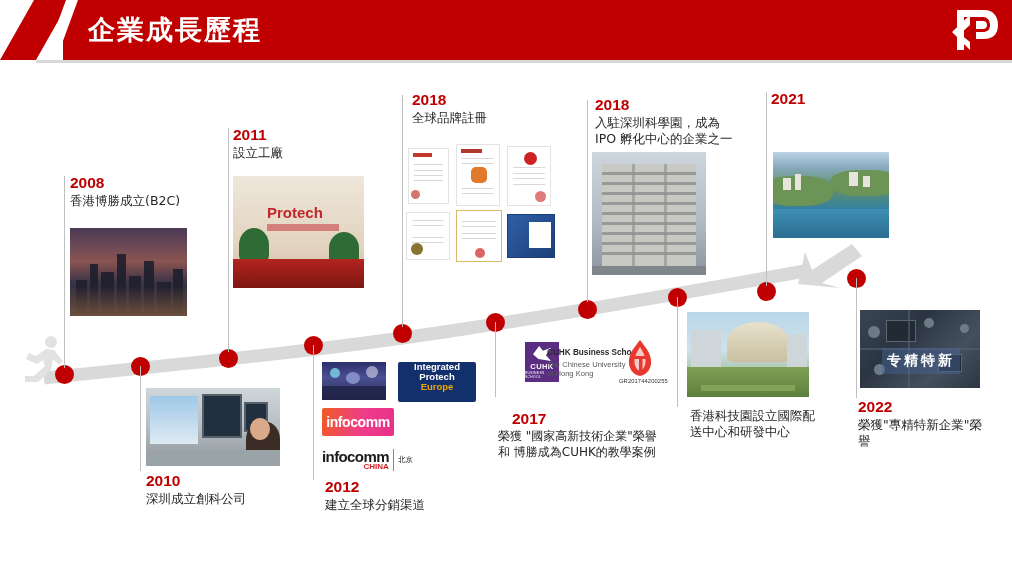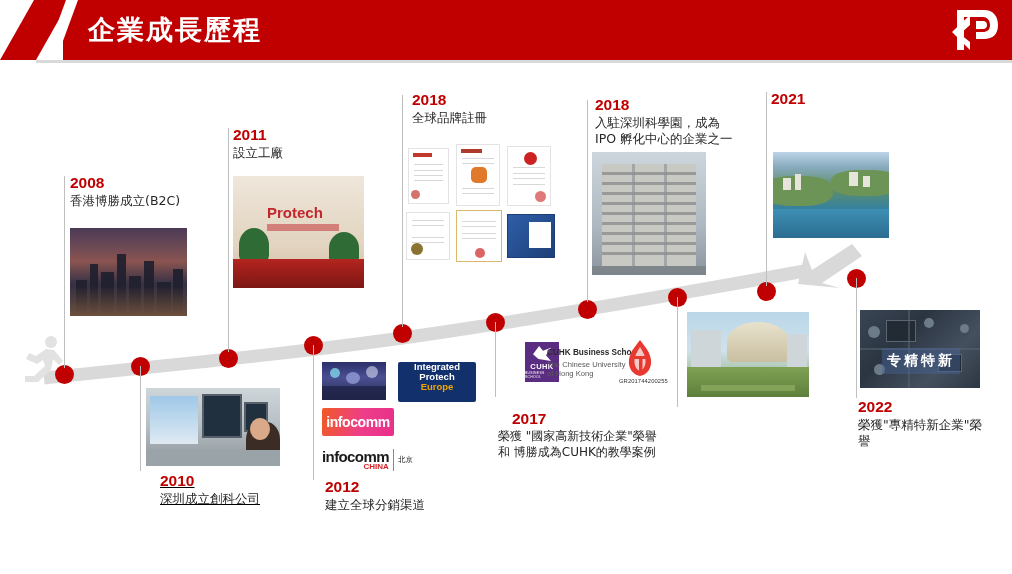--- a/index.html
+++ b/index.html
@@ -242,21 +242,21 @@
   </div>
 
   <div class="photo ph2010" style="left:146px; top:388px; width:134px; height:78px;">
     <div class="sky" style="left:4px; top:8px; width:48px; height:48px;"></div>
     <div class="mon" style="left:56px; top:6px; width:40px; height:44px;"></div>
     <div class="mon" style="left:98px; top:14px; width:24px; height:30px;"></div>
     <div class="person" style="left:100px; top:34px; width:34px; height:44px;"></div>
     <div class="skin" style="left:104px; top:30px; width:20px; height:22px;"></div>
     <div style="position:absolute; left:0; bottom:0; width:100%; height:16px; background:#9aa3a8;"></div>
   </div>
-  <div class="label" style="left:160px; top:472px;text-decoration:underline;">
+  <div class="label" style="left:146px; top:472px;">
     <div class="year">2010</div>
     <div class="desc">深圳成立創科公司</div>
   </div>
 
   <div class="label" style="left:233px; top:126px;">
     <div class="year">2011</div>
     <div class="desc">設立工廠</div>
   </div>
   <div class="photo ph2011" style="left:233px; top:176px; width:131px; height:112px;">
     <div class="wall"></div>
@@ -390,20 +390,22 @@
   </div>
 
   <div class="photo ph2020" style="left:687px; top:312px; width:122px; height:85px;">
     <div class="blk" style="left:4px;  top:18px; width:30px; height:40px;"></div>
     <div class="dome" style="left:40px; top:10px; width:62px; height:40px;"></div>
     <div class="blk" style="left:100px;top:22px; width:20px; height:34px;"></div>
     <div class="grass" style="height:30px;"></div>
     <div style="position:absolute; left:14px; bottom:6px; width:94px; height:6px; background:#8fae63; opacity:.7;"></div>
   </div>
   <div class="label" style="left:690px; top:408px; width:130px;">
+    <div class="desc">香港科技園設立國際配
+送中心和研發中心</div>
   </div>
 
   <div class="label" style="left:771px; top:90px;">
     <div class="year">2021</div>
   </div>
   <div class="photo ph2021" style="left:773px; top:152px; width:116px; height:86px;">
     <div class="land" style="left:-10px; top:24px; width:70px; height:30px;"></div>
     <div class="land" style="left:58px;  top:18px; width:68px; height:26px;"></div>
     <div class="bldg" style="left:10px; top:26px; width:8px;  height:12px;"></div>
     <div class="bldg" style="left:22px; top:22px; width:6px;  height:16px;"></div>

